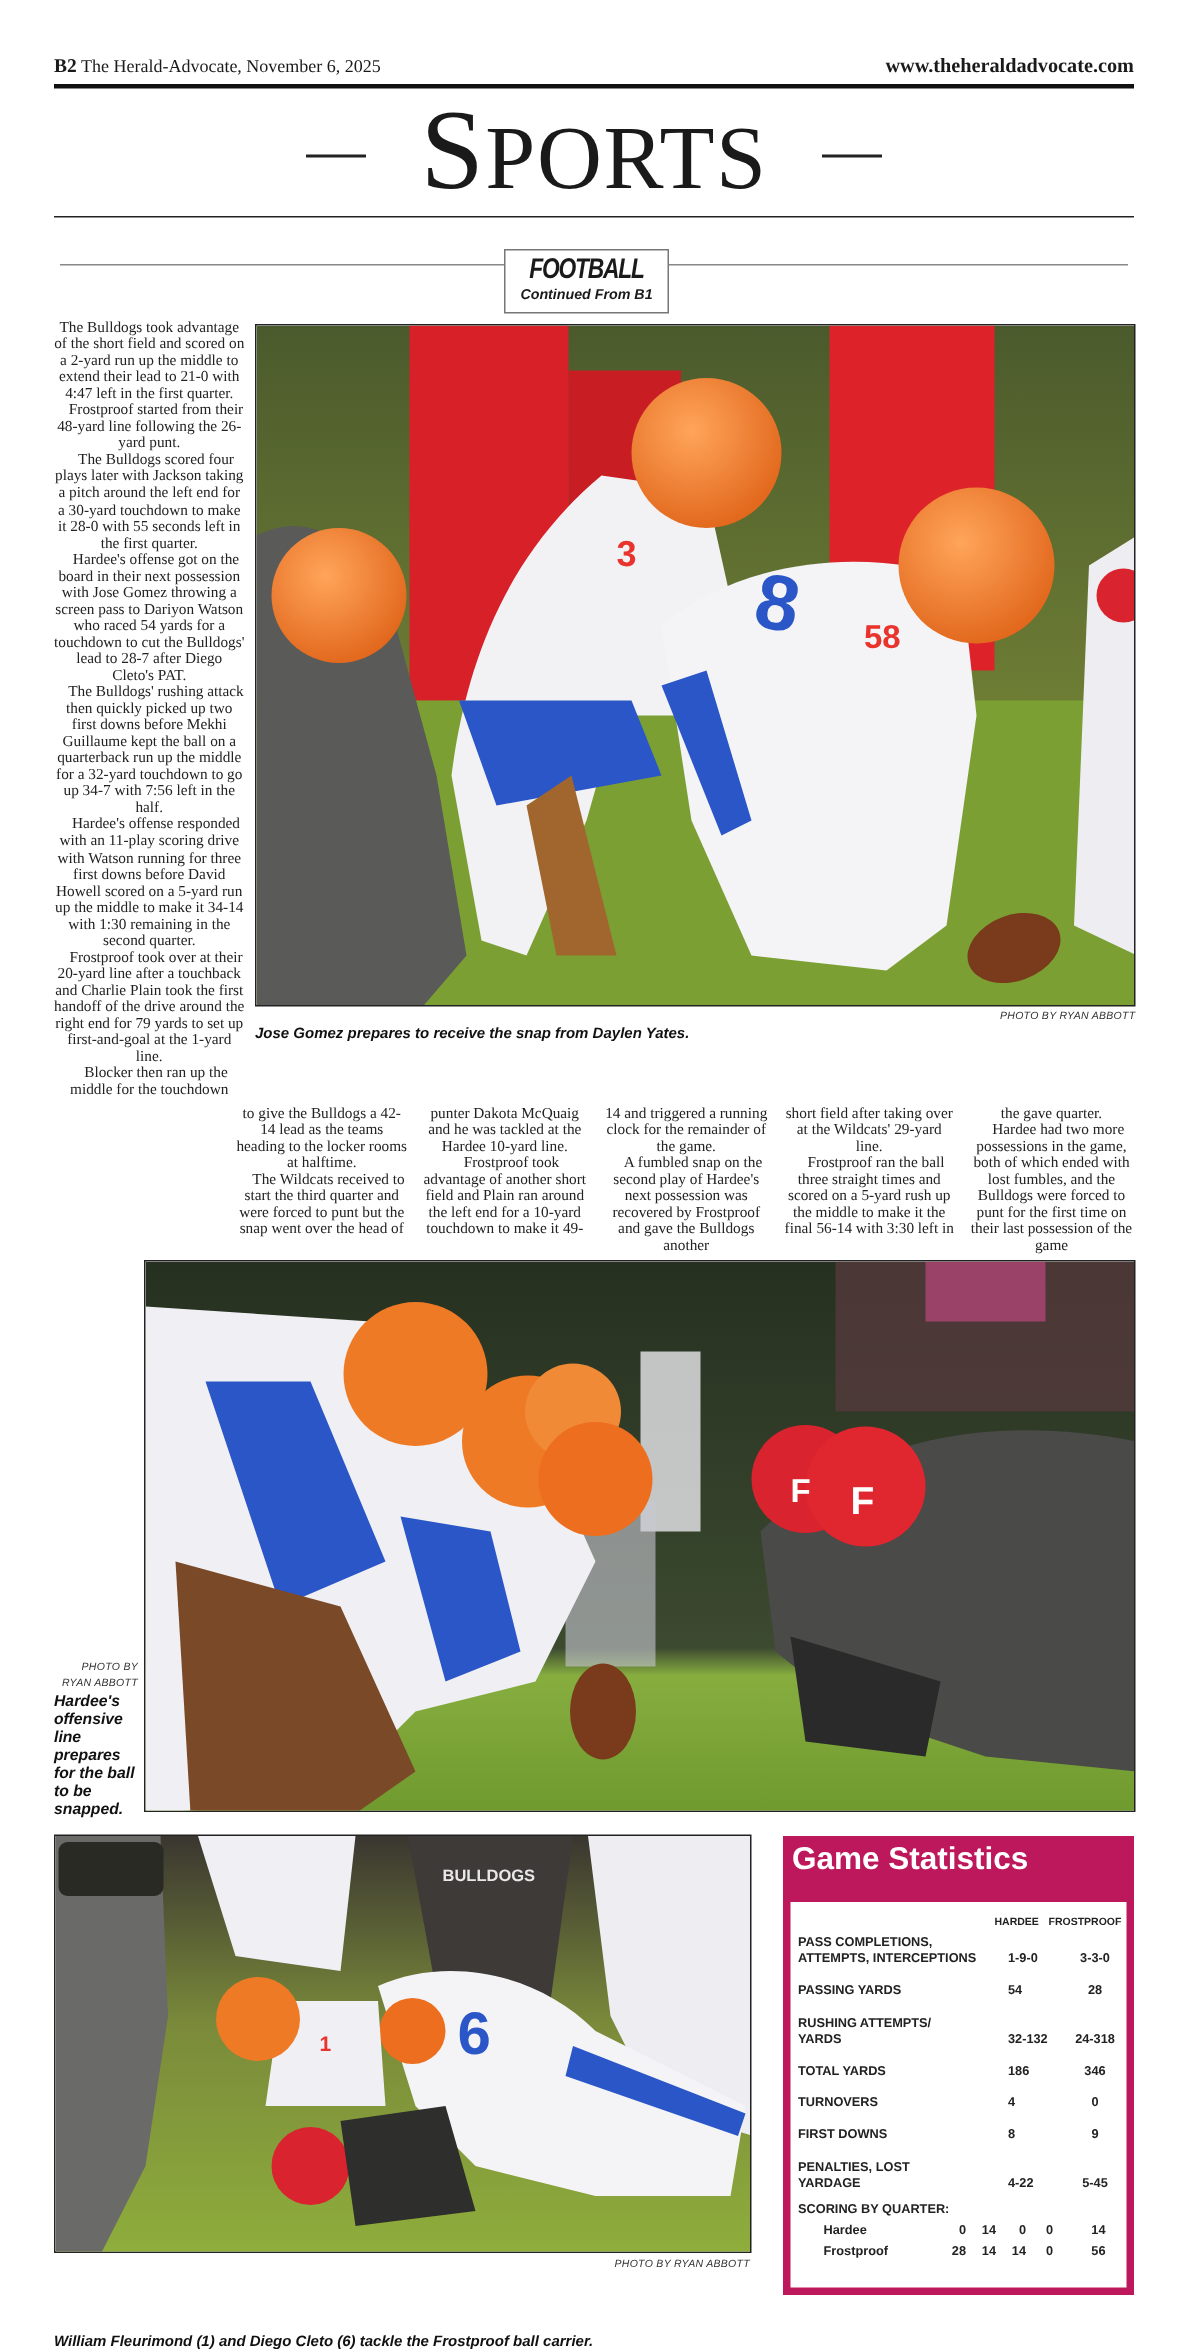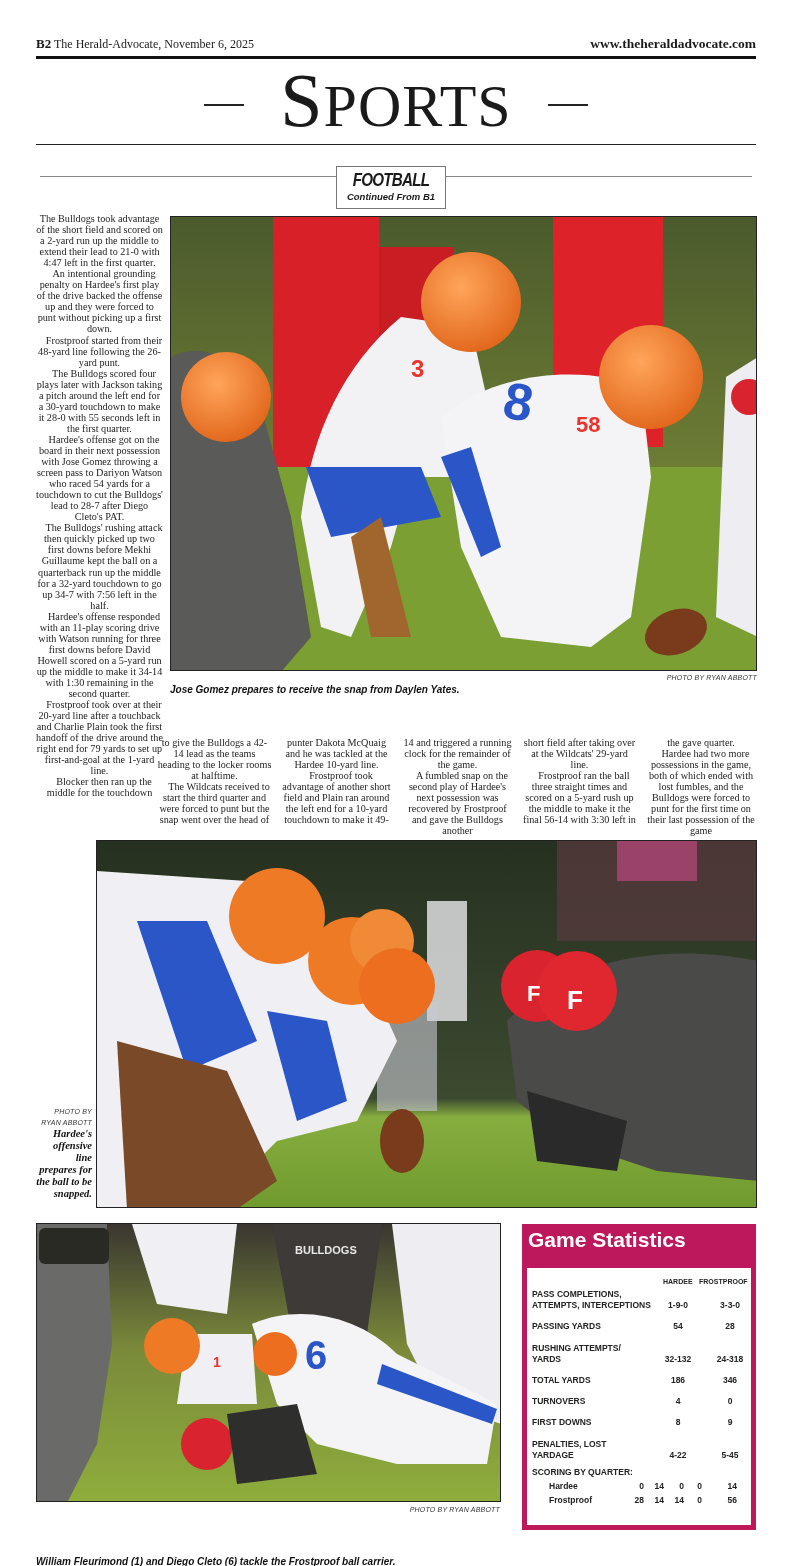--- a/index.html
+++ b/index.html
@@ -34,21 +34,21 @@
   .credit { font-family: "Liberation Sans", sans-serif; font-style: italic; font-size: 7px; letter-spacing: 0.2px; color: #333; text-transform: uppercase; }
   .caption { font-family: "Liberation Sans", sans-serif; font-style: italic; font-weight: bold; font-size: 10px; color: #111; }
 
   
   .stats { left: 522px; top: 1224px; width: 234px; height: 306px; background: #be185d; }
   .stats-title { position: absolute; left: 6px; top: 4px; font-family: "Liberation Sans", sans-serif; font-weight: bold; font-size: 21px; color: #fff; }
   .stats-inner { position: absolute; left: 5px; top: 44px; width: 224px; height: 257px; background: #fff; font-family: "Liberation Sans", sans-serif; font-weight: bold; color: #222; }
   .stats-inner .colhead { position: absolute; top: 10px; font-size: 7px; }
   .stats-row { position: absolute; left: 5px; width: 214px; font-size: 8.5px; line-height: 10.5px; }
   .stats-row .lbl { position: absolute; left: 0; bottom: 0; width: 140px; }
-  .stats-row .v1 { position: absolute; left: 126px; bottom: 0; width: 40px; text-align: center; }
+  .stats-row .v1 { position: absolute; left: 140px; bottom: 0; width: 40px; text-align: left; }
   .stats-row .v2 { position: absolute; left: 178px; bottom: 0; width: 40px; text-align: center; }
   .q-row { position: absolute; left: 0; width: 224px; font-size: 8.5px; height: 12px; }
   .q-row span { position: absolute; top: 0; text-align: right; }
 </style>
 </head>
 <body>
 
 <div class="abs folio">
   <span class="pg">B2</span>
   <span>The Herald-Advocate, November 6, 2025</span>
@@ -63,21 +63,20 @@
 
 <div class="abs jump-line" style="left:40px;width:296px;"></div>
 <div class="abs jump-line" style="left:446px;width:306px;"></div>
 <div class="abs jump-box">
   <span class="kicker">FOOTBALL</span>
   <span class="cont">Continued From B1</span>
 </div>
 
 <div class="abs col" style="left:36px;top:213px;width:127px;">
   <p class="first">The Bulldogs took advantage of the short field and scored on a 2-yard run up the middle to extend their lead to 21-0 with 4:47 left in the first quarter.</p>
-  <p>An intentional grounding penalty on Hardee's first play of the drive backed the offense up and they were forced to punt without picking up a first down.</p>
   <p>Frostproof started from their 48-yard line following the 26-yard punt.</p>
   <p>The Bulldogs scored four plays later with Jackson taking a pitch around the left end for a 30-yard touchdown to make it 28-0 with 55 seconds left in the first quarter.</p>
   <p>Hardee's offense got on the board in their next possession with Jose Gomez throwing a screen pass to Dariyon Watson who raced 54 yards for a touchdown to cut the Bulldogs' lead to 28-7 after Diego Cleto's PAT.</p>
   <p>The Bulldogs' rushing attack then quickly picked up two first downs before Mekhi Guillaume kept the ball on a quarterback run up the middle for a 32-yard touchdown to go up 34-7 with 7:56 left in the half.</p>
   <p>Hardee's offense responded with an 11-play scoring drive with Watson running for three first downs before David Howell scored on a 5-yard run up the middle to make it 34-14 with 1:30 remaining in the second quarter.</p>
   <p>Frostproof took over at their 20-yard line after a touchback and Charlie Plain took the first handoff of the drive around the right end for 79 yards to set up first-and-goal at the 1-yard line.</p>
   <p>Blocker then ran up the middle for the touchdown</p>
 </div>
 
 <div class="abs photo" style="left:170px;top:216px;width:587px;height:455px;">
@@ -178,21 +177,21 @@
     <circle cx="440" cy="145" r="36" fill="#d9232e"></circle>
     <circle cx="480" cy="150" r="40" fill="#e0262f"></circle>
     <text x="430" y="160" font-family="Liberation Sans, sans-serif" font-weight="bold" font-size="22" fill="#ffffff">F</text>
     <text x="470" y="168" font-family="Liberation Sans, sans-serif" font-weight="bold" font-size="26" fill="#ffffff">F</text>
   </svg>
 </div>
 <div class="abs credit" style="left:36px;top:1106px;width:56px;text-align:right;line-height:11px;">
   <div>PHOTO BY</div>
   <div>RYAN ABBOTT</div>
 </div>
-<div class="abs caption" style="left:36px;top:1128px;width:56px;text-align:right;font-size:10.5px;line-height:12px;font-family:Liberation Serif, serif;">Hardee's offensive line prepares for the ball to be snapped.</div>
+<div class="abs caption" style="left:36px;top:1128px;width:56px;text-align:left;font-size:10.5px;line-height:12px;">Hardee's offensive line prepares for the ball to be snapped.</div>
 
 <div class="abs photo" style="left:36px;top:1223px;width:465px;height:279px;">
   <svg width="465" height="279" viewBox="0 0 465 279">
     <defs>
       <linearGradient id="p3bg" x1="0" y1="0" x2="0" y2="1">
         <stop offset="0" stop-color="#3a3630"></stop>
         <stop offset="0.45" stop-color="#7a8a3a"></stop>
         <stop offset="1" stop-color="#8fae3c"></stop>
       </linearGradient>
     </defs>

